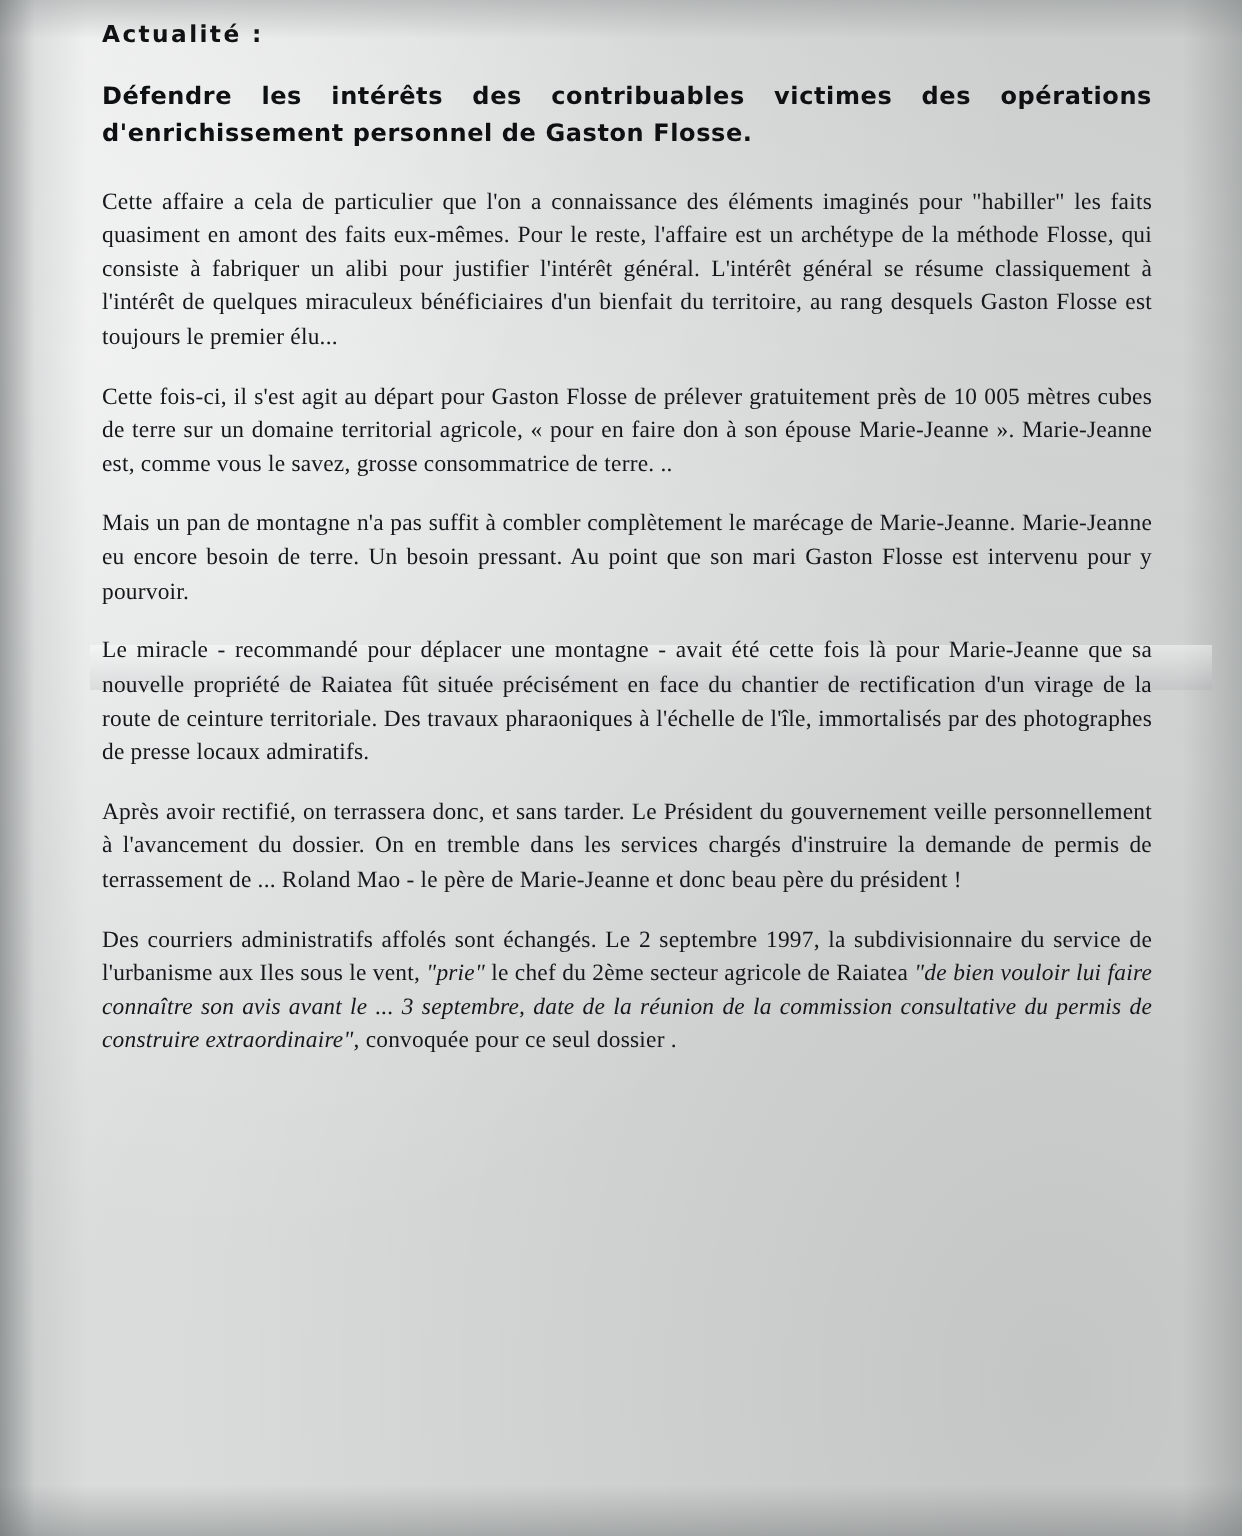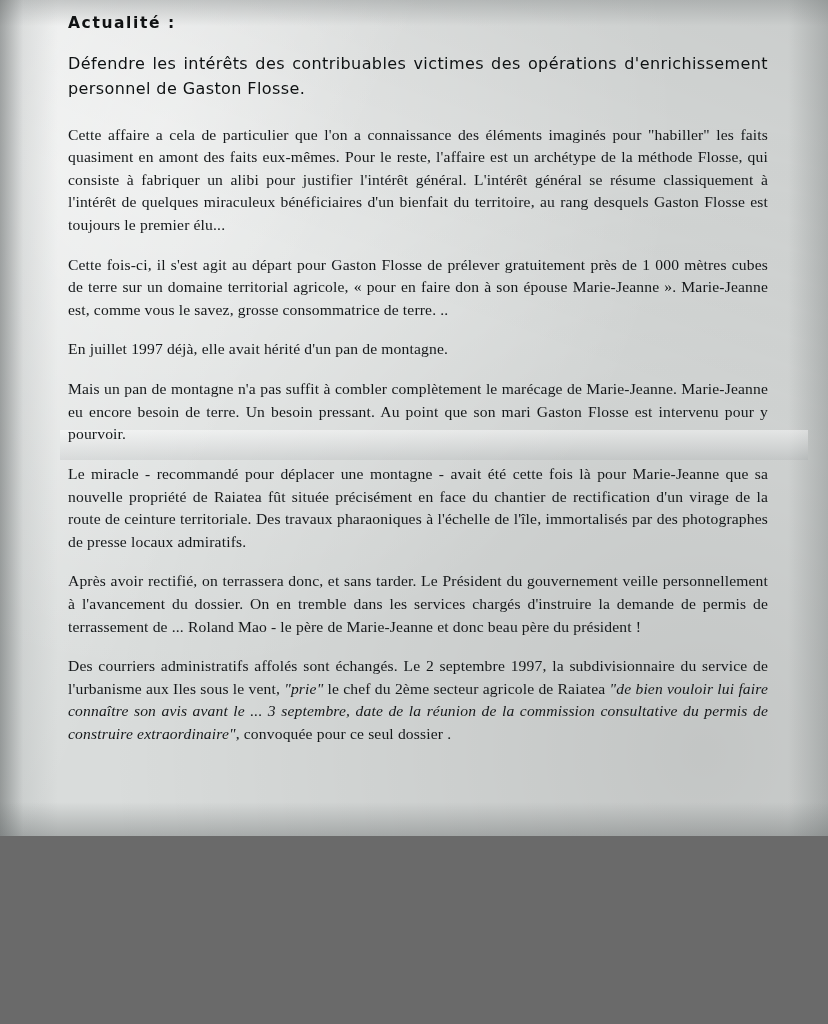--- a/index.html
+++ b/index.html
@@ -9,21 +9,21 @@
   }
   body {
     width: 828px;
     height: 1024px;
     overflow: hidden;
     font-family: "DejaVu Sans", sans-serif;
   }
   .page {
     position: relative;
     width: 828px;
-    height: 836px;
+    height: 1024px;
     background: #d9dcdb;
     background-image:
       linear-gradient(115deg, rgba(255,255,255,0.55) 0%, rgba(255,255,255,0.0) 35%),
       linear-gradient(200deg, rgba(0,0,0,0.07) 0%, rgba(0,0,0,0) 40%),
       radial-gradient(ellipse at 20% 15%, rgba(255,255,255,0.5) 0%, rgba(255,255,255,0) 55%),
       radial-gradient(ellipse at 85% 90%, rgba(0,0,0,0.10) 0%, rgba(0,0,0,0) 60%);
     box-sizing: border-box;
     overflow: hidden;
   }
   
@@ -66,21 +66,21 @@
     color: #171a1c;
   }
   .heading {
     font-weight: bold;
     font-size: 15.5px;
     letter-spacing: 1.6px;
     margin-bottom: 20px;
     color: #101213;
   }
   .subtitle {
-    font-weight: normal;
+    font-weight: bold;
     font-size: 16px;
     line-height: 1.55;
     text-align: justify;
     letter-spacing: 0.4px;
     margin-bottom: 22px;
     color: #0e1112;
   }
   .para {
     font-size: 15.6px;
     line-height: 1.45;
@@ -102,22 +102,21 @@
   <div class="edge-bottom"></div>
   <div class="crease" style="top: 430px;"></div>
 
   <div class="content">
 
     <div class="heading">Actualité :</div>
 
     <div class="subtitle">Défendre les intérêts des contribuables victimes des opérations d'enrichissement personnel de Gaston Flosse.</div>
 
     <p class="para">Cette affaire a cela de particulier que l'on a connaissance des éléments imaginés pour "habiller" les faits quasiment en amont des faits eux-mêmes. Pour le reste, l'affaire est un archétype de la méthode Flosse, qui consiste à fabriquer un alibi pour justifier l'intérêt général. L'intérêt général se résume classiquement à l'intérêt de quelques miraculeux bénéficiaires d'un bienfait du territoire, au rang desquels Gaston Flosse est toujours le premier élu...</p>
-    <p class="para">Cette fois-ci, il s'est agit au départ pour Gaston Flosse de prélever gratuitement près de 1 000 mètres cubes de terre sur un domaine territorial agricole, « pour en faire don à son épouse Marie-Jeanne ». Marie-Jeanne est, comme vous le savez, grosse consommatrice de terre. ..</p>
-    <p class="para">En juillet 1997 déjà, elle avait hérité d'un pan de montagne.</p>
+    <p class="para">Cette fois-ci, il s'est agit au départ pour Gaston Flosse de prélever gratuitement près de 10 005 mètres cubes de terre sur un domaine territorial agricole, « pour en faire don à son épouse Marie-Jeanne ». Marie-Jeanne est, comme vous le savez, grosse consommatrice de terre. ..</p>
     <p class="para">Mais un pan de montagne n'a pas suffit à combler complètement le marécage de Marie-Jeanne. Marie-Jeanne eu encore besoin de terre. Un besoin pressant. Au point que son mari Gaston Flosse est intervenu pour y pourvoir.</p>
     <p class="para">Le miracle - recommandé pour déplacer une montagne - avait été cette fois là pour Marie-Jeanne que sa nouvelle propriété de Raiatea fût située précisément en face du chantier de rectification d'un virage de la route de ceinture territoriale. Des travaux pharaoniques à l'échelle de l'île, immortalisés par des photographes de presse locaux admiratifs.</p>
     <p class="para">Après avoir rectifié, on terrassera donc, et sans tarder. Le Président du gouvernement veille personnellement à l'avancement du dossier. On en tremble dans les services chargés d'instruire la demande de permis de terrassement de ... Roland Mao - le père de Marie-Jeanne et donc beau père du président !</p>
 
     <p class="para">
       <span>Des courriers administratifs affolés sont échangés. Le 2 septembre 1997, la subdivisionnaire du service de l'urbanisme aux Iles sous le vent, </span><span class="ital">"prie"</span><span> le chef du 2ème secteur agricole de Raiatea </span><span class="ital">"de bien vouloir lui faire connaître son avis avant le ... 3 septembre, date de la réunion de la commission consultative du permis de construire extraordinaire"</span><span>, convoquée pour ce seul dossier .</span>
     </p>
 
   </div>
 </div>

